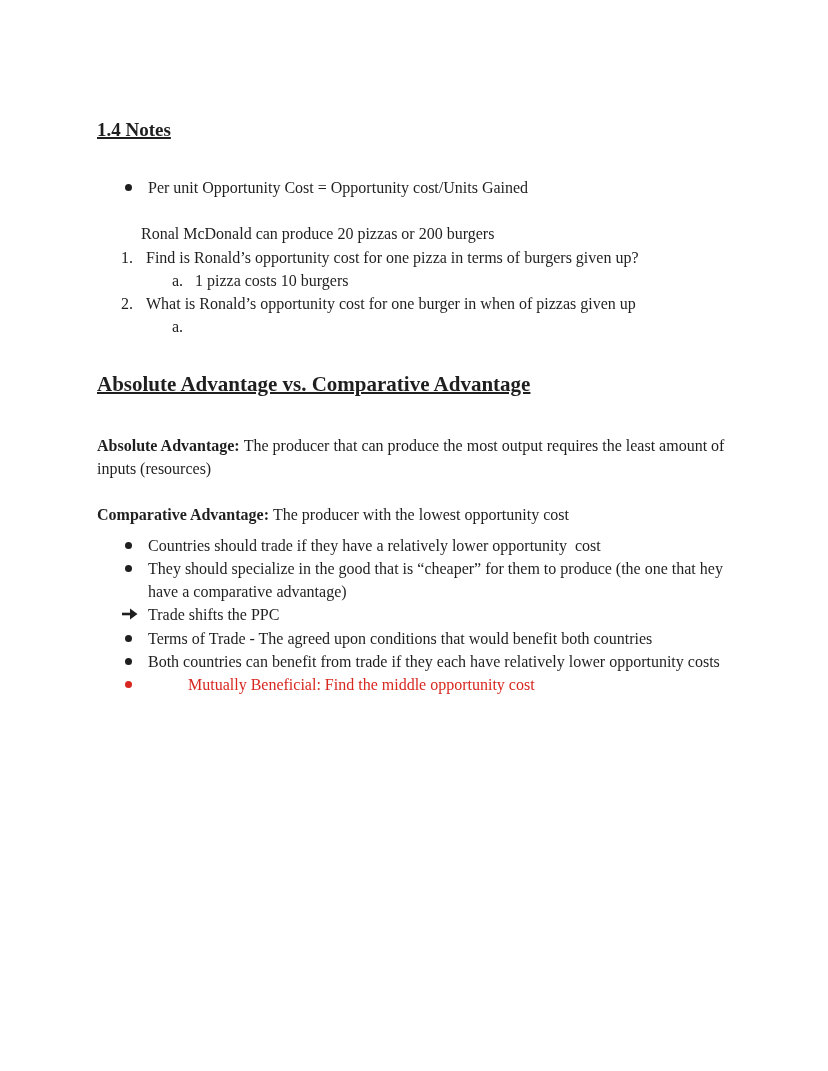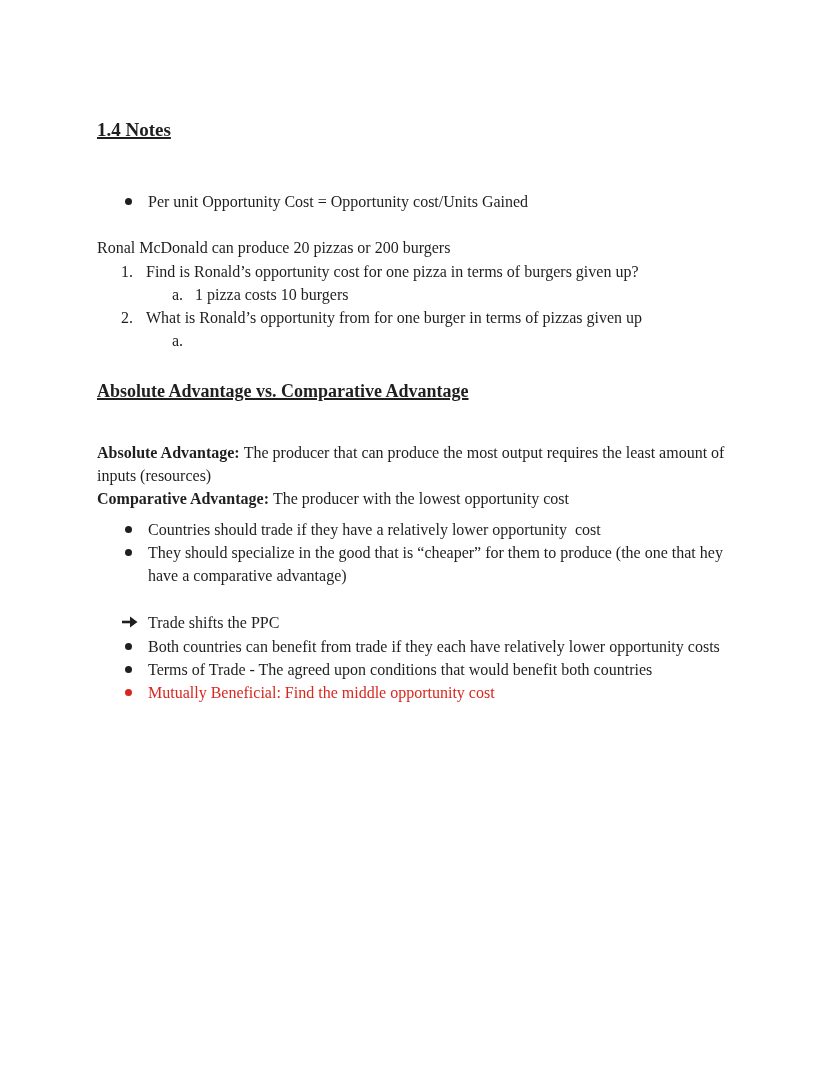--- a/index.html
+++ b/index.html
@@ -28,35 +28,35 @@
   h1.doc-title {
     margin: 0;
     font-size: 19px;
     line-height: 24px;
     font-weight: bold;
     text-decoration: underline;
     text-decoration-thickness: 2px;
     display: inline-block;
   }
   h2.section-heading {
-    margin: 28px 0 0 0;
-    font-size: 18px;
+    margin: 35px 0 0 0;
+    font-size: 21px;
     line-height: 23px;
     font-weight: bold;
     text-decoration: underline;
     text-decoration-thickness: 1.5px;
   }
   p {
     margin: 0;
     white-space: pre-wrap;
   }
   .para-example { margin-top: 24px; }
-  .para-ronal  { margin-top: 23px; }
+  .para-ronal  { margin-top: 23px; margin-left: 44px; }
   .para-def-abs  { margin-top: 38px; }
-  .para-def-comp { }
+  .para-def-comp { margin-top: 23px; }
   .para-terms    { margin-top: 69px; }
   .def-label { font-weight: bold; padding-right: 4px; }
 
   ul, ol {
     list-style: none;
     margin: 0;
     padding: 0 8px 0 0;
   }
   li {
     display: flex;
@@ -96,27 +96,27 @@
   .arrow-cell {
     flex: 0 0 51px;
     padding-left: 25px;
     align-self: flex-start;
   }
   .arrow-glyph {
     display: block;
     margin-top: 5px;
   }
 
-  .list-intro  { margin-top: 48px; }
+  .list-intro  { margin-top: 34px; }
   .list-numbered { margin-top: 1px; }
   .list-comp   { margin-top: 8px; }
-  .list-arrows { margin-top: 24px; }
+  .list-arrows { }
   .list-terms  { margin-top: 1px; }
 
-  .red-item { color: var(--red, #d8271f); }
+  .red-item { color: var(--red, #d8271f); gap: 40px; }
 </style>
 </head>
 <body>
 
 <div class="page">
 
   <h1 class="doc-title">1.4 Notes</h1>
 
   <ul class="list-intro">
     <li>
@@ -134,21 +134,21 @@
     <li>
       <span class="num-cell">1.</span>
       <span class="li-text">Find is Ronald’s opportunity cost for one pizza in terms of burgers given up?</span>
     </li>
     <li>
       <span class="alpha-cell">a.</span>
       <span class="li-text">1 pizza costs 10 burgers</span>
     </li>
     <li>
       <span class="num-cell">2.</span>
-      <span class="li-text">What is Ronald’s opportunity from for one burger in terms of pizzas given up</span>
+      <span class="li-text">What is Ronald’s opportunity cost for one burger in when of pizzas given up</span>
     </li>
     <li>
       <span class="alpha-cell">a.</span>
     </li>
   </ol>
 
   <h2 class="section-heading">Absolute Advantage vs. Comparative Advantage</h2>
 
   <p class="para-def-abs"><span class="def-label">Absolute Advantage:</span><span>The producer that can produce the most output requires the least amount of inputs (resources)</span></p>
 
@@ -180,28 +180,28 @@
       <span class="li-text">Trade shifts the PPC</span>
     </li>
   </ul>
 
 
   <ul class="list-terms">
     <li>
       <span class="bullet-cell">
           <span class="bullet-dot"></span>
         </span>
+      <span class="li-text">Terms of Trade - The agreed upon conditions that would benefit both countries</span>
+    </li>
+    <li>
+      <span class="bullet-cell">
+          <span class="bullet-dot"></span>
+        </span>
       <span class="li-text">Both countries can benefit from trade if they each have relatively lower opportunity costs</span>
     </li>
-    <li>
-      <span class="bullet-cell">
-          <span class="bullet-dot"></span>
-        </span>
-      <span class="li-text">Terms of Trade - The agreed upon conditions that would benefit both countries</span>
-    </li>
     <li class="red-item">
       <span class="bullet-cell">
           <span class="bullet-dot"></span>
         </span>
       <span class="li-text">Mutually Beneficial: Find the middle opportunity cost</span>
     </li>
   </ul>
 
 </div>
 

